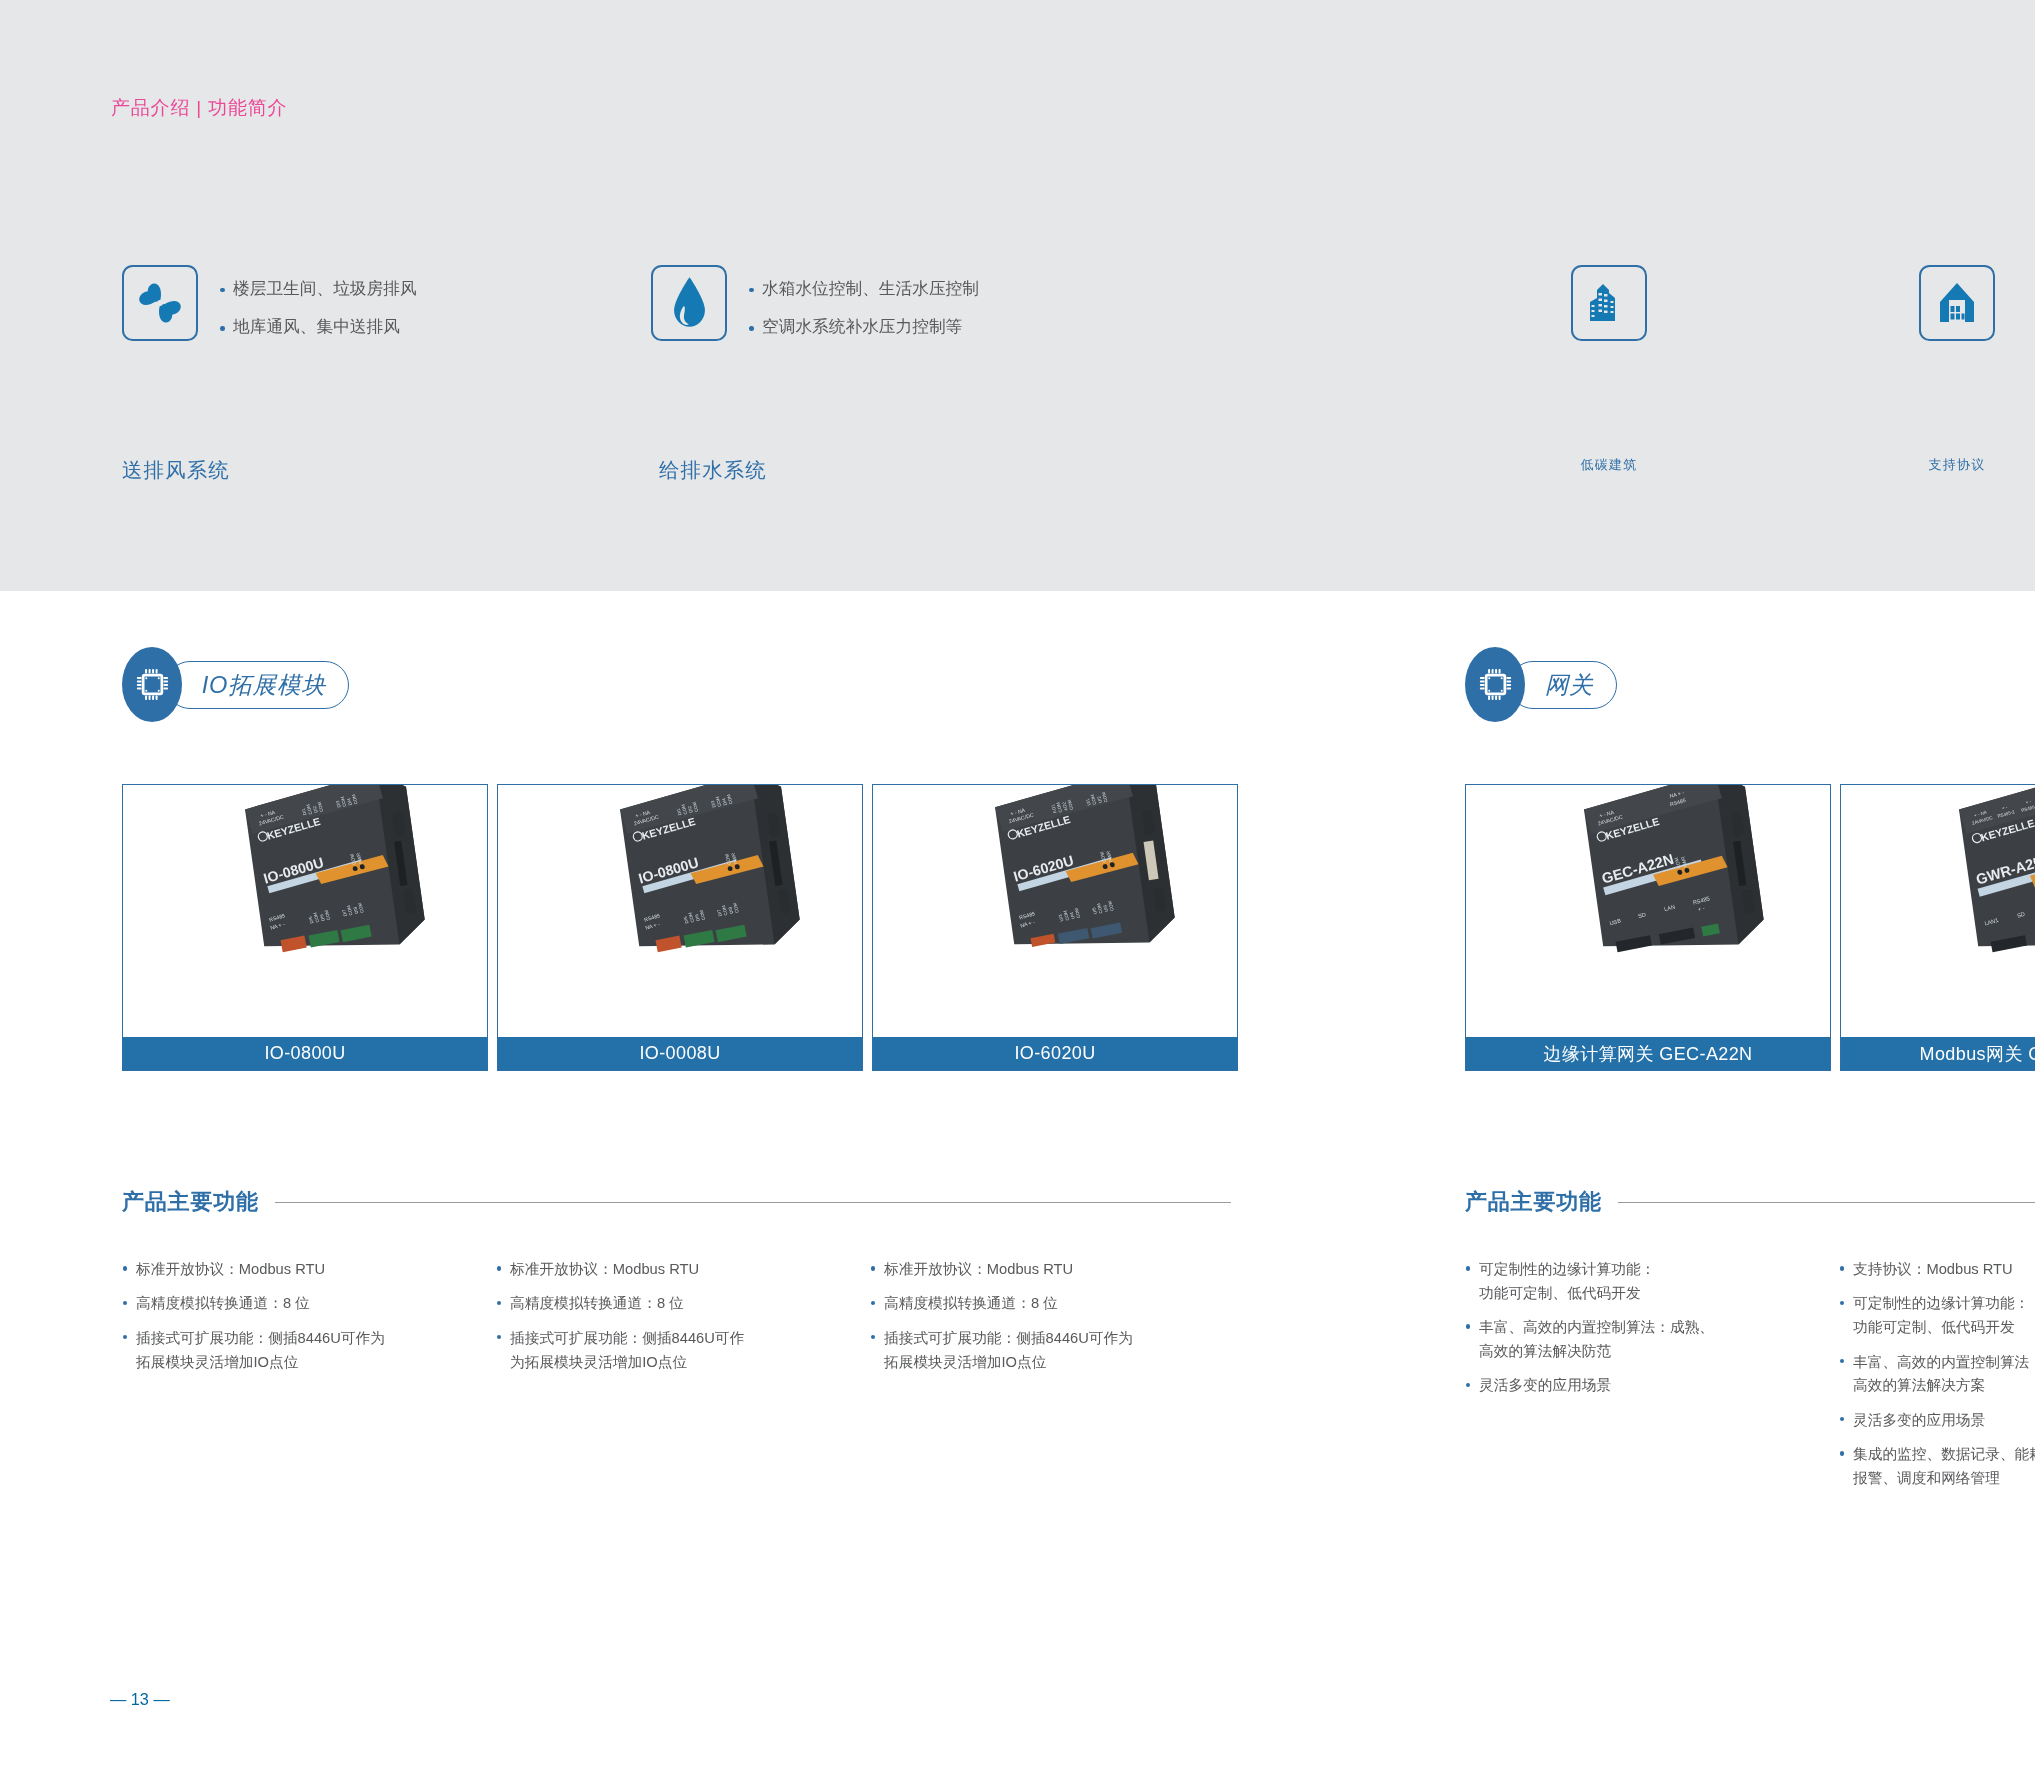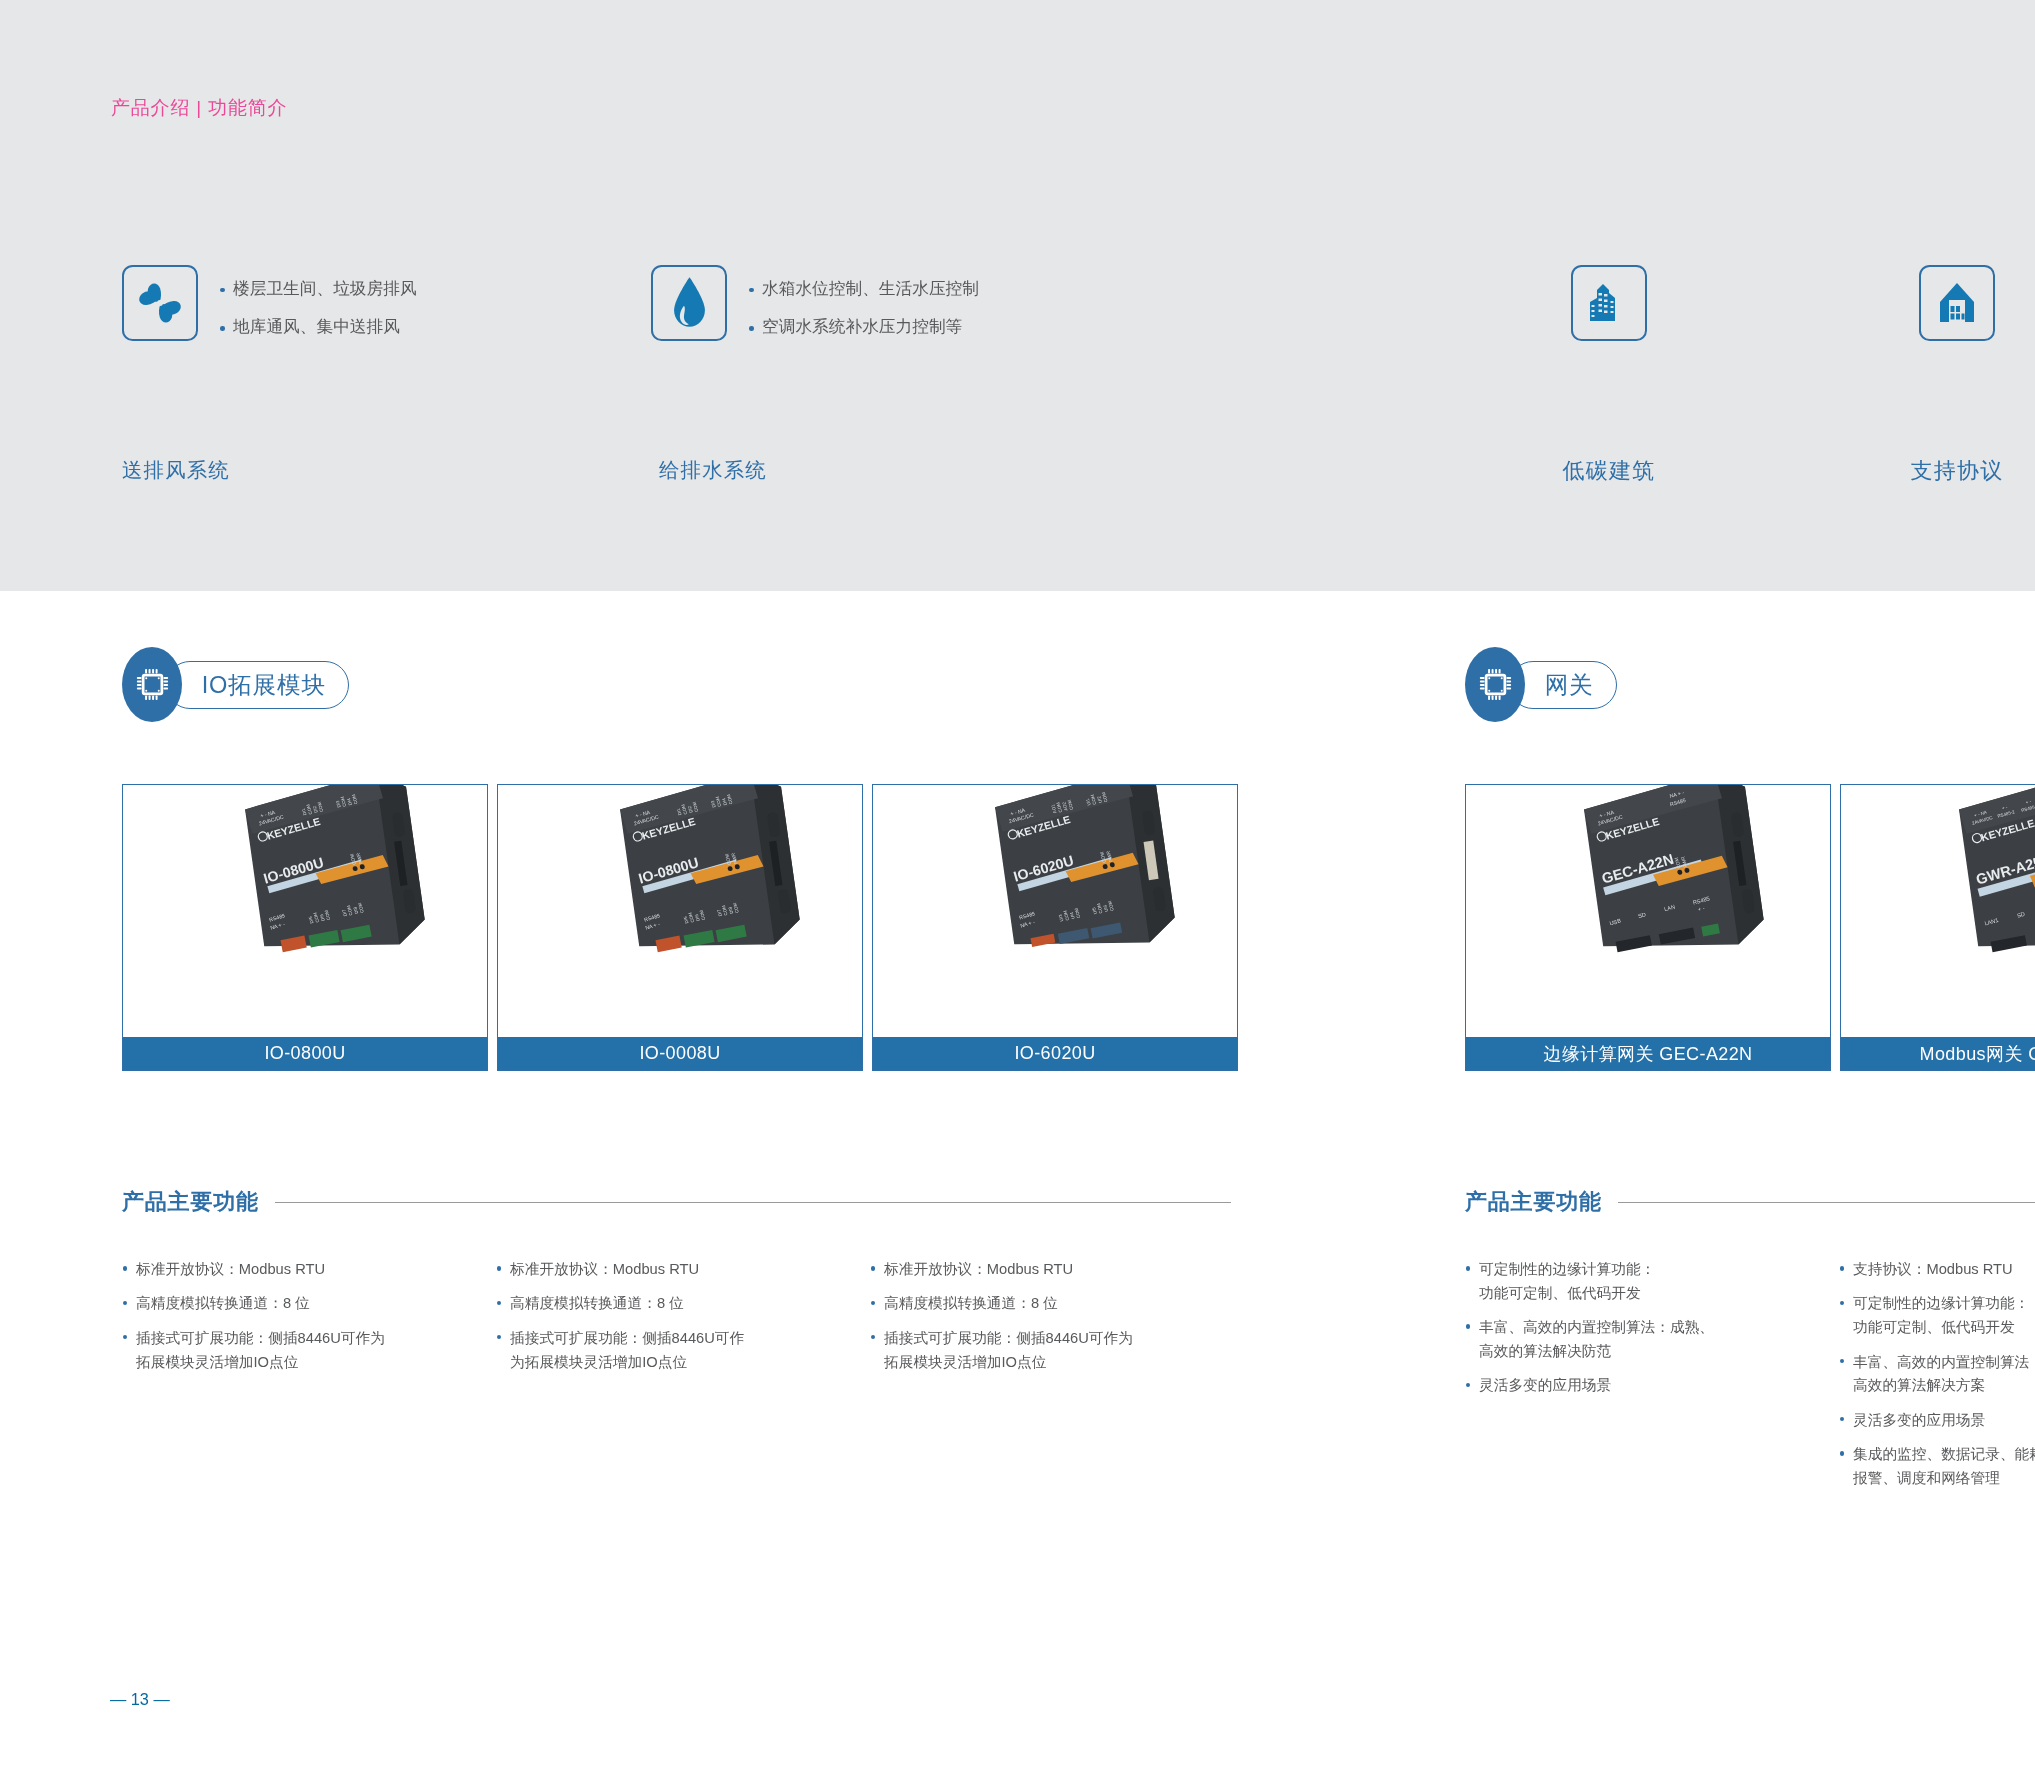--- a/index.html
+++ b/index.html
@@ -51,38 +51,38 @@
   .feat-cap{
     position:absolute; top:456px;
     font-size:20.4px; color:#2f6fa8; letter-spacing:1.2px; white-space:nowrap;
   }
 
   
   .iconblk{ position:absolute; top:265px; }
   .iconblk .feat-box{ width:76px; height:76px; }
   .iconblk .cap{
     position:absolute; top:191px; left:50%; transform:translateX(-50%);
-    font-size:22px; color:#2f6fa8; letter-spacing:1.2px; white-space:nowrap;
+    font-size:13px; color:#2f6fa8; letter-spacing:1.2px; white-space:nowrap;
   }
 
   
   .sec-badge{ position:absolute; display:flex; align-items:center; }
   .sec-chip{
     width:60px; height:75px; border-radius:50%;
     background:#2f6fa8; position:relative; z-index:3;
     display:flex; align-items:center; justify-content:center;
     flex:0 0 auto;
   }
   .sec-pill{
     height:48px; border:1.6px solid #2f6fa8; border-radius:24.4px;
     margin-left:-16.3px; padding:0 22px 0 35px;
     display:flex; align-items:center; z-index:1;
     background:transparent;
   }
-  .sec-pill-txt{ font-size:23.6px; color:#2f6fa8; letter-spacing:0.8px; white-space:nowrap; }
+  .sec-pill-txt{ font-size:23.6px; color:#2f6fa8; letter-spacing:0.8px; white-space:nowrap;font-style:italic; }
 
   
   .cards{ position:absolute; display:flex; gap:9px; }
   .card{
     width:366px; border:1.2px solid #2f6fa8; background:#fff;
     display:flex; flex-direction:column;
   }
   .card-img{
     height:252px; position:relative; overflow:hidden; background:#fff;
   }

